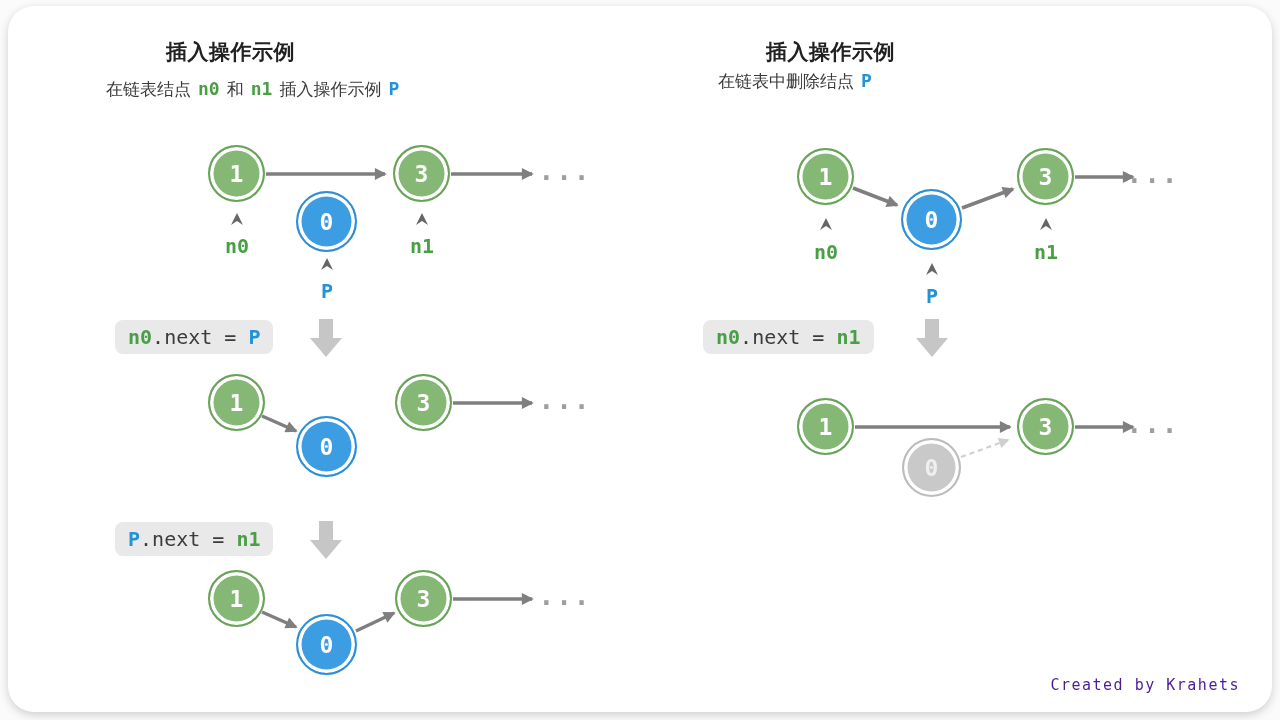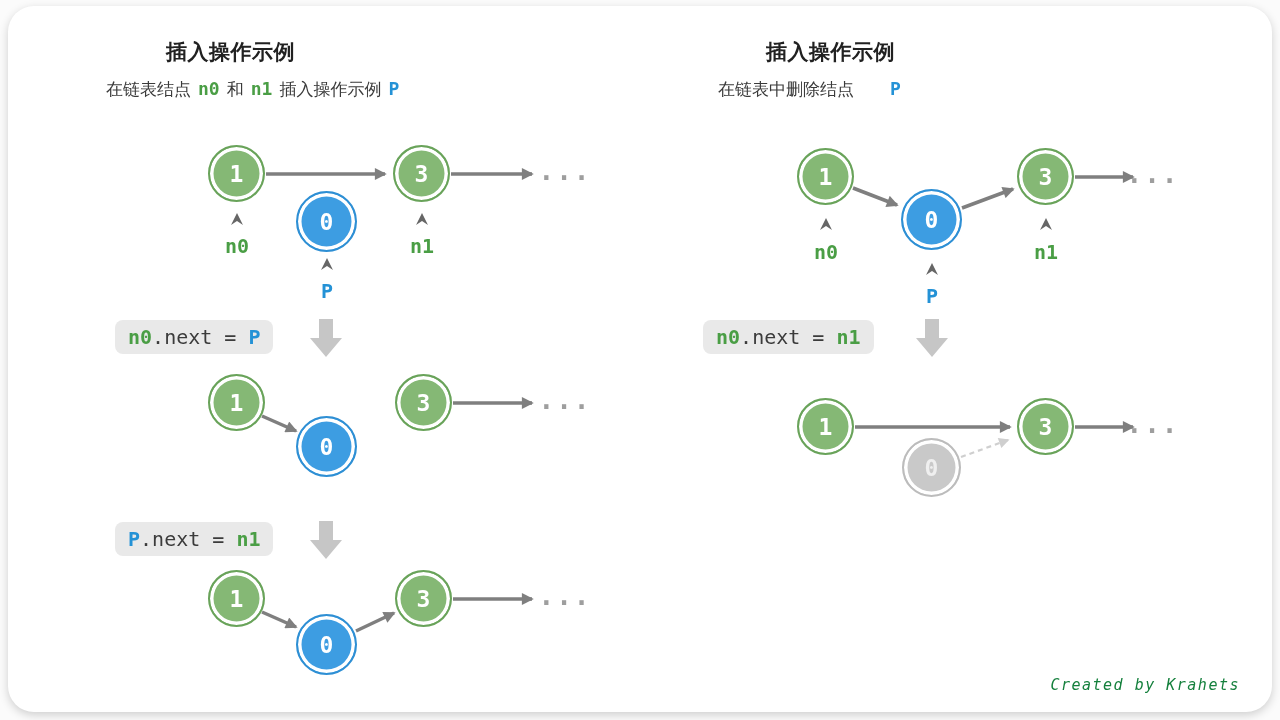--- a/index.html
+++ b/index.html
@@ -62,21 +62,21 @@
     position:absolute;height:34px;box-sizing:border-box;
     background:#e9e9e9;border-radius:8px;padding:0 13px;
     display:flex;align-items:center;white-space:pre;
     font-family:"DejaVu Sans Mono","Liberation Mono",monospace;
     font-size:20px;color:#3b3b3b;
   }
   .codebox .tok{font-size:20px;}
   .credit{
     position:absolute;right:40px;top:676px;
     font-family:"DejaVu Sans Mono","Liberation Mono",monospace;
-    font-size:15px;letter-spacing:1.5px;color:#15803d;font-style:italic;
+    font-size:15px;letter-spacing:1.5px;color:#4c1d95;
   }
 </style>
 </head>
 <body>
 
 <div class="card"></div>
 
 <svg class="layer" width="1280" height="720" viewBox="0 0 1280 720">
   <defs>
     <marker id="ah" viewBox="0 0 10 10" refX="8.5" refY="5" markerWidth="3.8" markerHeight="3.4" orient="auto-start-reverse">
@@ -166,21 +166,21 @@
   </div>
 <div class="node node-green" style="left:395px;top:570px;">
     <span>3</span>
   </div>
 <div class="node node-blue" style="left:296px;top:614px;">
     <span>0</span>
   </div>
 <div class="dots" style="left:565px;top:583px;">...</div>
 
 <div class="title" style="left:718px;top:38px;">插入操作示例</div>
-<div class="subtitle" style="left:718px;top:78px;gap:29px;">
+<div class="subtitle" style="left:718px;top:70px;">
   <span>在链表中删除结点</span>
   <span class="tok tok-blue">P</span>
 </div>
 
 <div class="node node-green" style="left:797px;top:148px;">
     <span>1</span>
   </div>
 <div class="node node-green" style="left:1017px;top:148px;">
     <span>3</span>
   </div>

